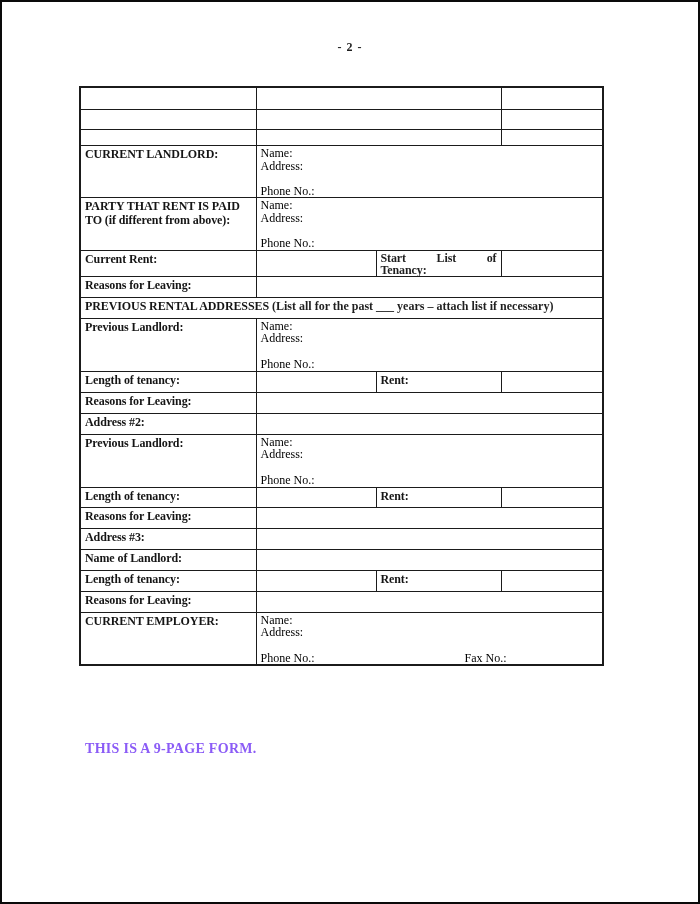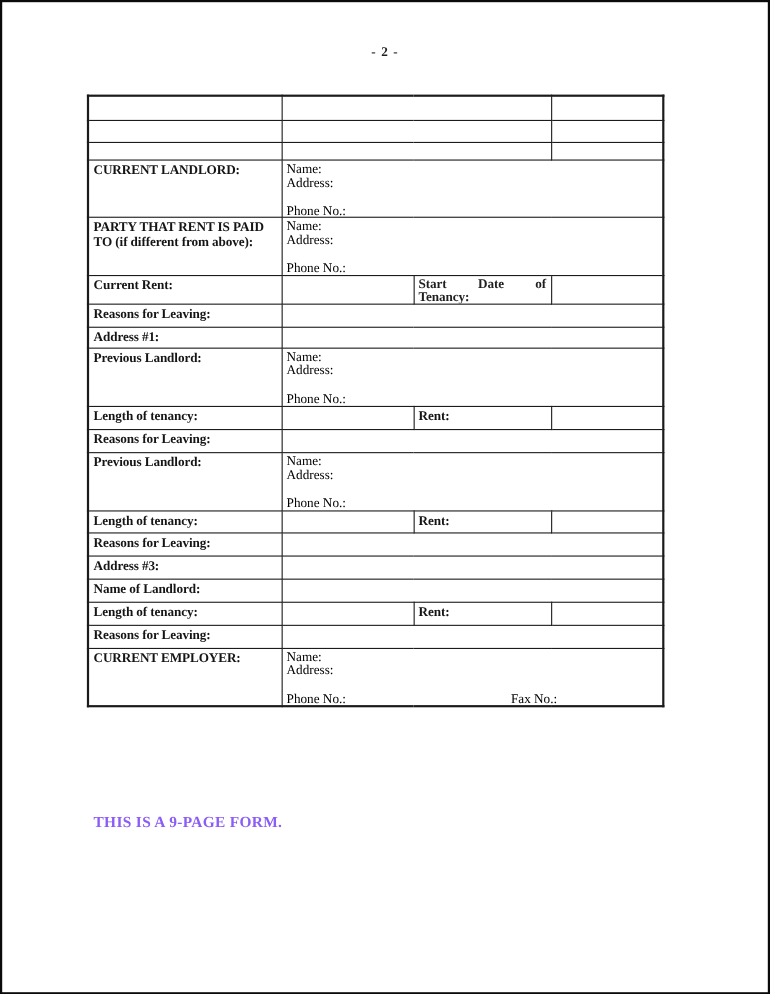--- a/index.html
+++ b/index.html
@@ -110,38 +110,40 @@
           <div class="line">Phone No.:</div>
         </td>
       </tr>
 
       <tr>
         <td style="height:23px" class="lbl">Current Rent:</td>
         <td></td>
         <td>
           <div class="jline">
             <span>Start</span>
-            <span>Date</span>
+            <span>List</span>
             <span>of</span>
           </div>
           <div class="jline2">Tenancy:</div>
         </td>
         <td></td>
       </tr>
 
       <tr>
         <td style="height:19px" class="lbl">Reasons for Leaving:</td>
         <td colspan="3"></td>
       </tr>
 
-
-      <tr>
-        <td style="height:17px" class="lbl">Address #1:</td>
-        <td colspan="3"></td>
-      </tr>
+      <tr>
+        <td style="height:19px" colspan="4">
+          <span class="lbl">PREVIOUS RENTAL ADDRESSES</span>
+          <span class="hdr-note">(List all for the past ___ years – attach list if necessary)</span>
+        </td>
+      </tr>
+
 
       <tr>
         <td style="height:51px" class="lbl">Previous Landlord:</td>
         <td colspan="3" class="contact">
           <div class="line">Name:</div>
           <div class="line">Address:</div>
           <div class="gap"></div>
           <div class="line">Phone No.:</div>
         </td>
       </tr>
@@ -151,20 +153,24 @@
         <td></td>
         <td class="lbl">Rent:</td>
         <td></td>
       </tr>
 
       <tr>
         <td style="height:19px" class="lbl">Reasons for Leaving:</td>
         <td colspan="3"></td>
       </tr>
 
+      <tr>
+        <td style="height:19px" class="lbl">Address #2:</td>
+        <td colspan="3"></td>
+      </tr>
 
       <tr>
         <td style="height:51px" class="lbl">Previous Landlord:</td>
         <td colspan="3" class="contact">
           <div class="line">Name:</div>
           <div class="line">Address:</div>
           <div class="gap"></div>
           <div class="line">Phone No.:</div>
         </td>
       </tr>

